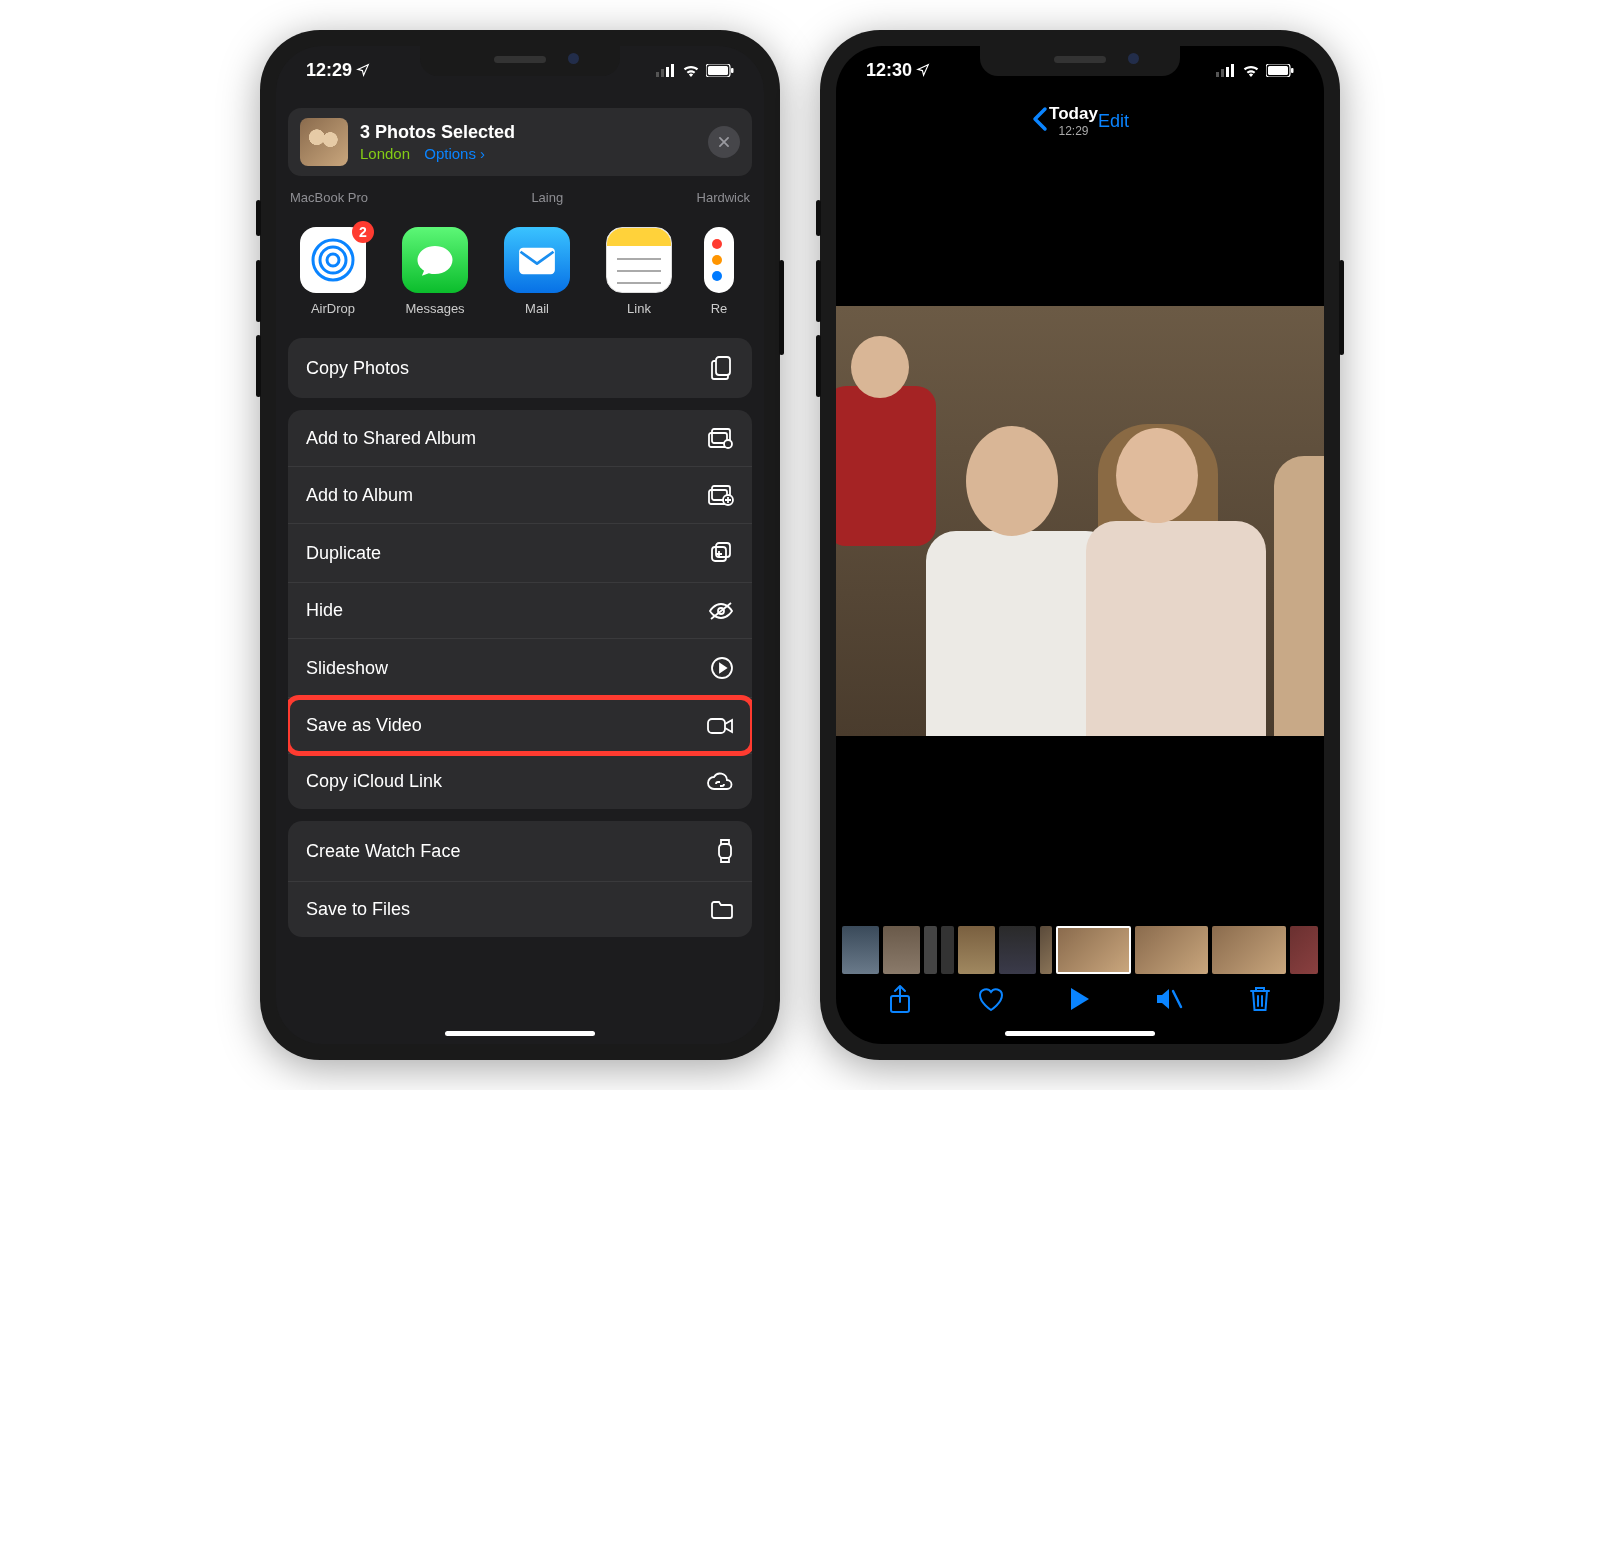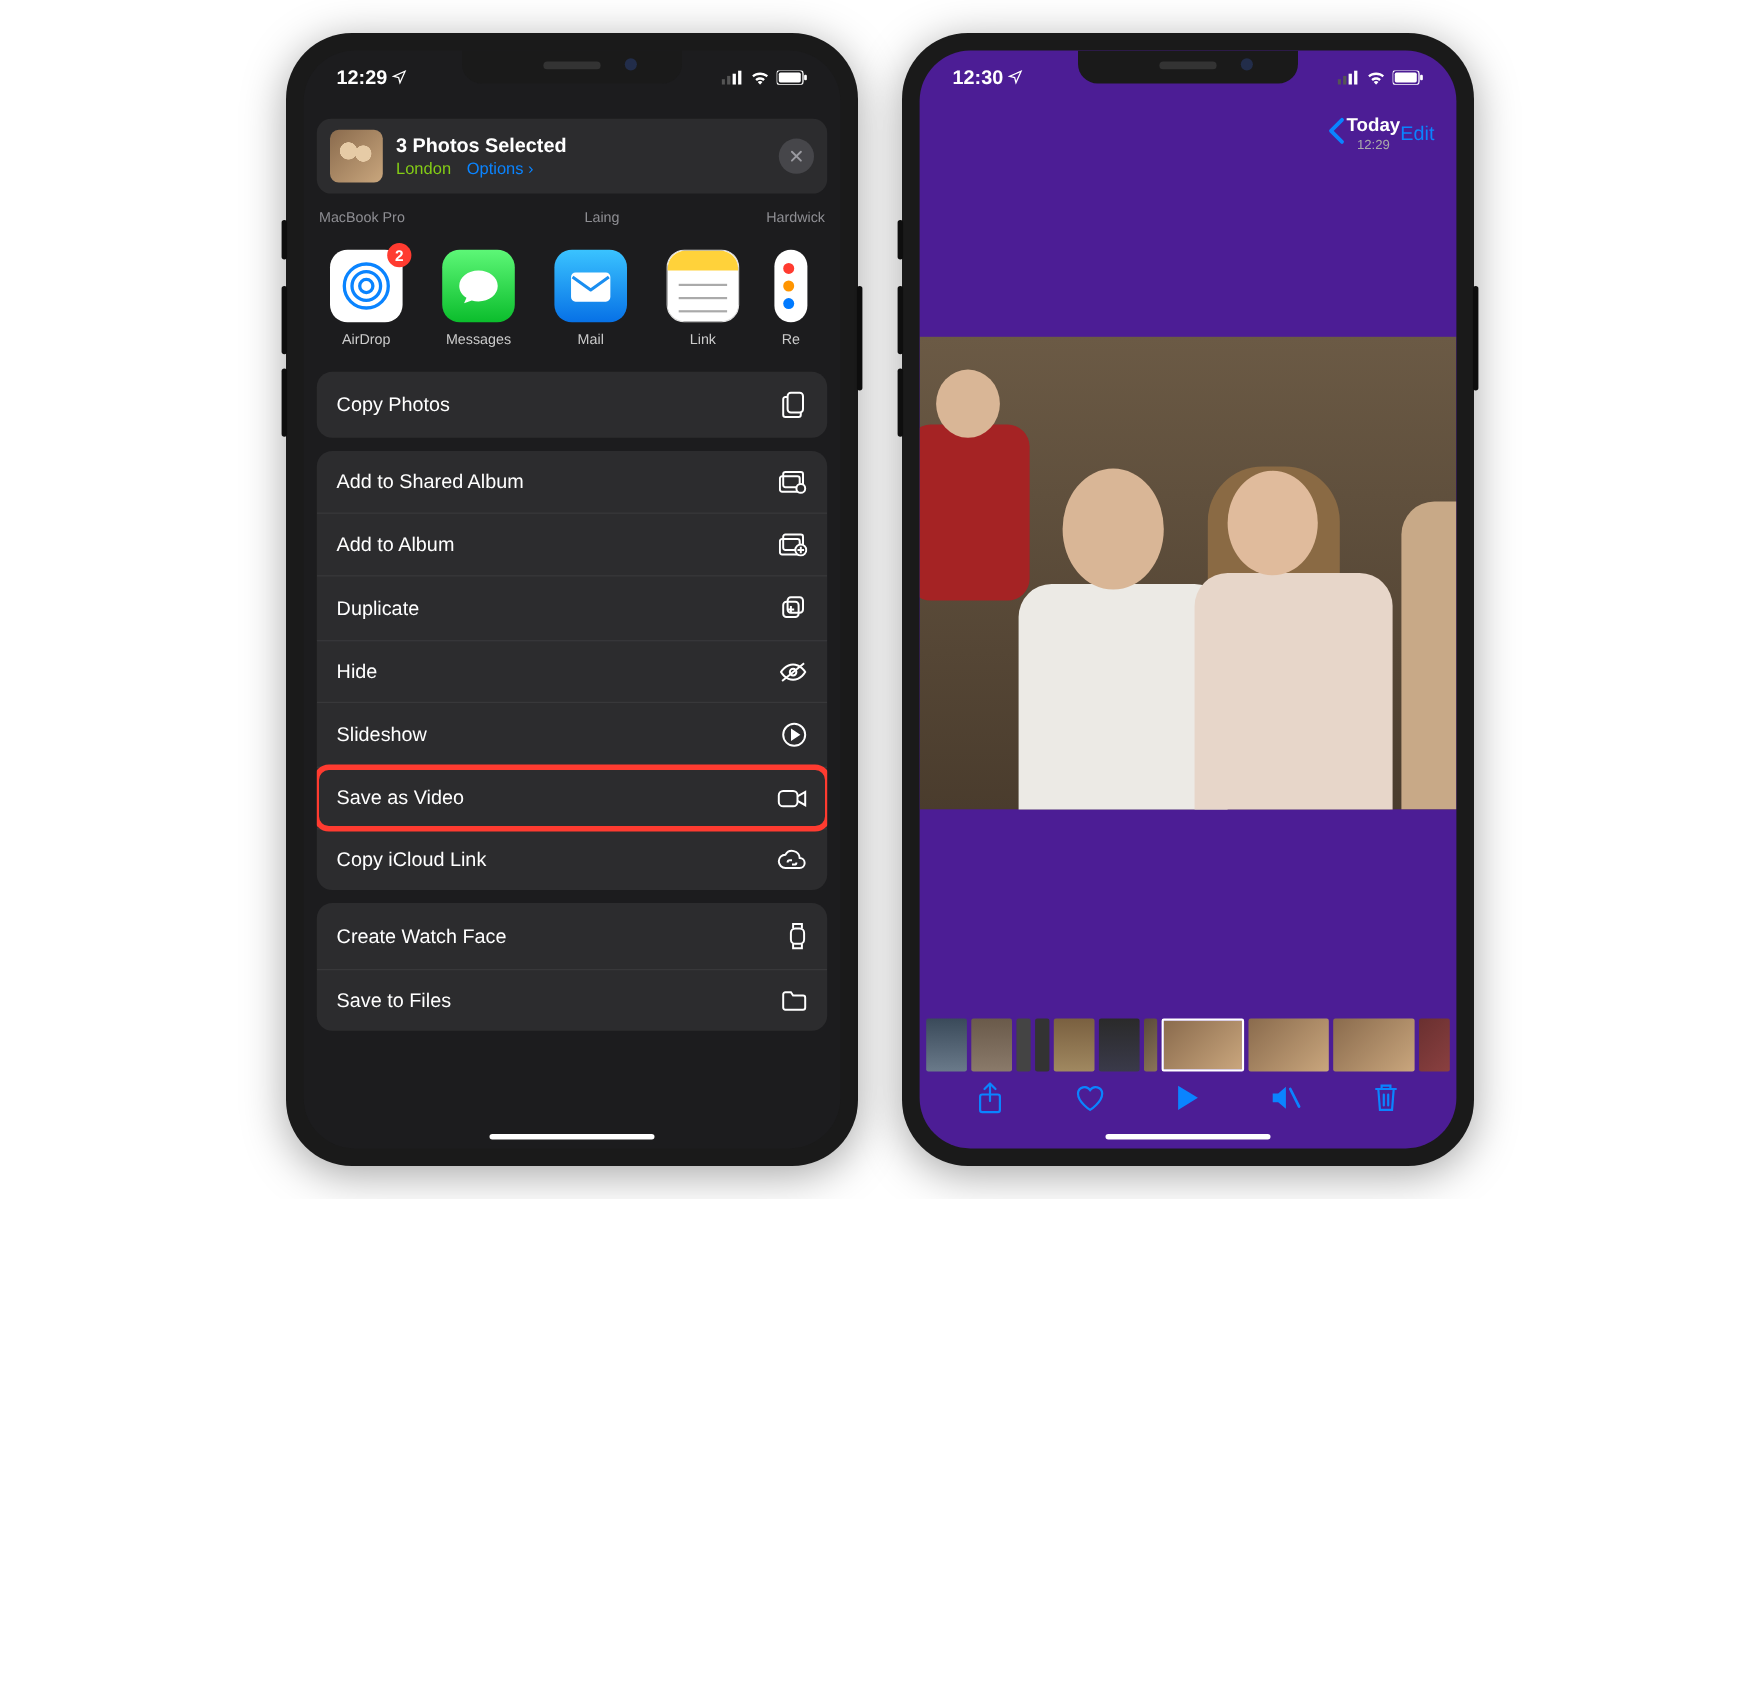--- a/index.html
+++ b/index.html
@@ -20,21 +20,21 @@
     box-shadow: 0 8px 40px rgba(0,0,0,.35);
     position: relative;
   }
   .phone-side-btn { position:absolute; background:#0e0e0e; border-radius:4px; }
   .btn-left1 { left:-4px; top:170px; width:5px; height:36px; }
   .btn-left2 { left:-4px; top:230px; width:5px; height:62px; }
   .btn-left3 { left:-4px; top:305px; width:5px; height:62px; }
   .btn-right { right:-4px; top:230px; width:5px; height:95px; }
   .screen {
     width: 100%; height: 100%;
-    background: #4c1d95;
+    background: #000000;
     border-radius: 46px;
     overflow: hidden;
     position: relative;
     color: #fff;
   }
   .notch {
     position: absolute; top:0; left:50%; transform:translateX(-50%);
     width: 200px; height: 30px; background:#1a1a1a;
     border-bottom-left-radius: 18px; border-bottom-right-radius: 18px;
     z-index: 50;
@@ -113,21 +113,21 @@
   .highlight {
     position:relative;
   }
   .highlight::after{
     content:""; position:absolute; inset:-3px;
     border:5px solid #ff3b30; border-radius:14px; pointer-events:none;
   }
 
   
   .nav-bar {
-    display:flex; justify-content:flex-end; align-items:center;
+    display:flex; justify-content:center; align-items:center;
     padding: 6px 20px 4px; height:52px;
   }
   .nav-back { color:#0a84ff; }
   .nav-center { text-align:center; }
   .nav-title { color:#fff; font-size:17px; font-weight:600; }
   .nav-sub { color:#aaa; font-size:12px; }
   .nav-edit { color:#0a84ff; font-size:18px; }
 
   .photo-area { width:100%; height:430px; margin-top:160px; position:relative; overflow:hidden; }
   .photo-bg { position:absolute; inset:0; background:linear-gradient(#6b5a45,#4a3c2d); }

